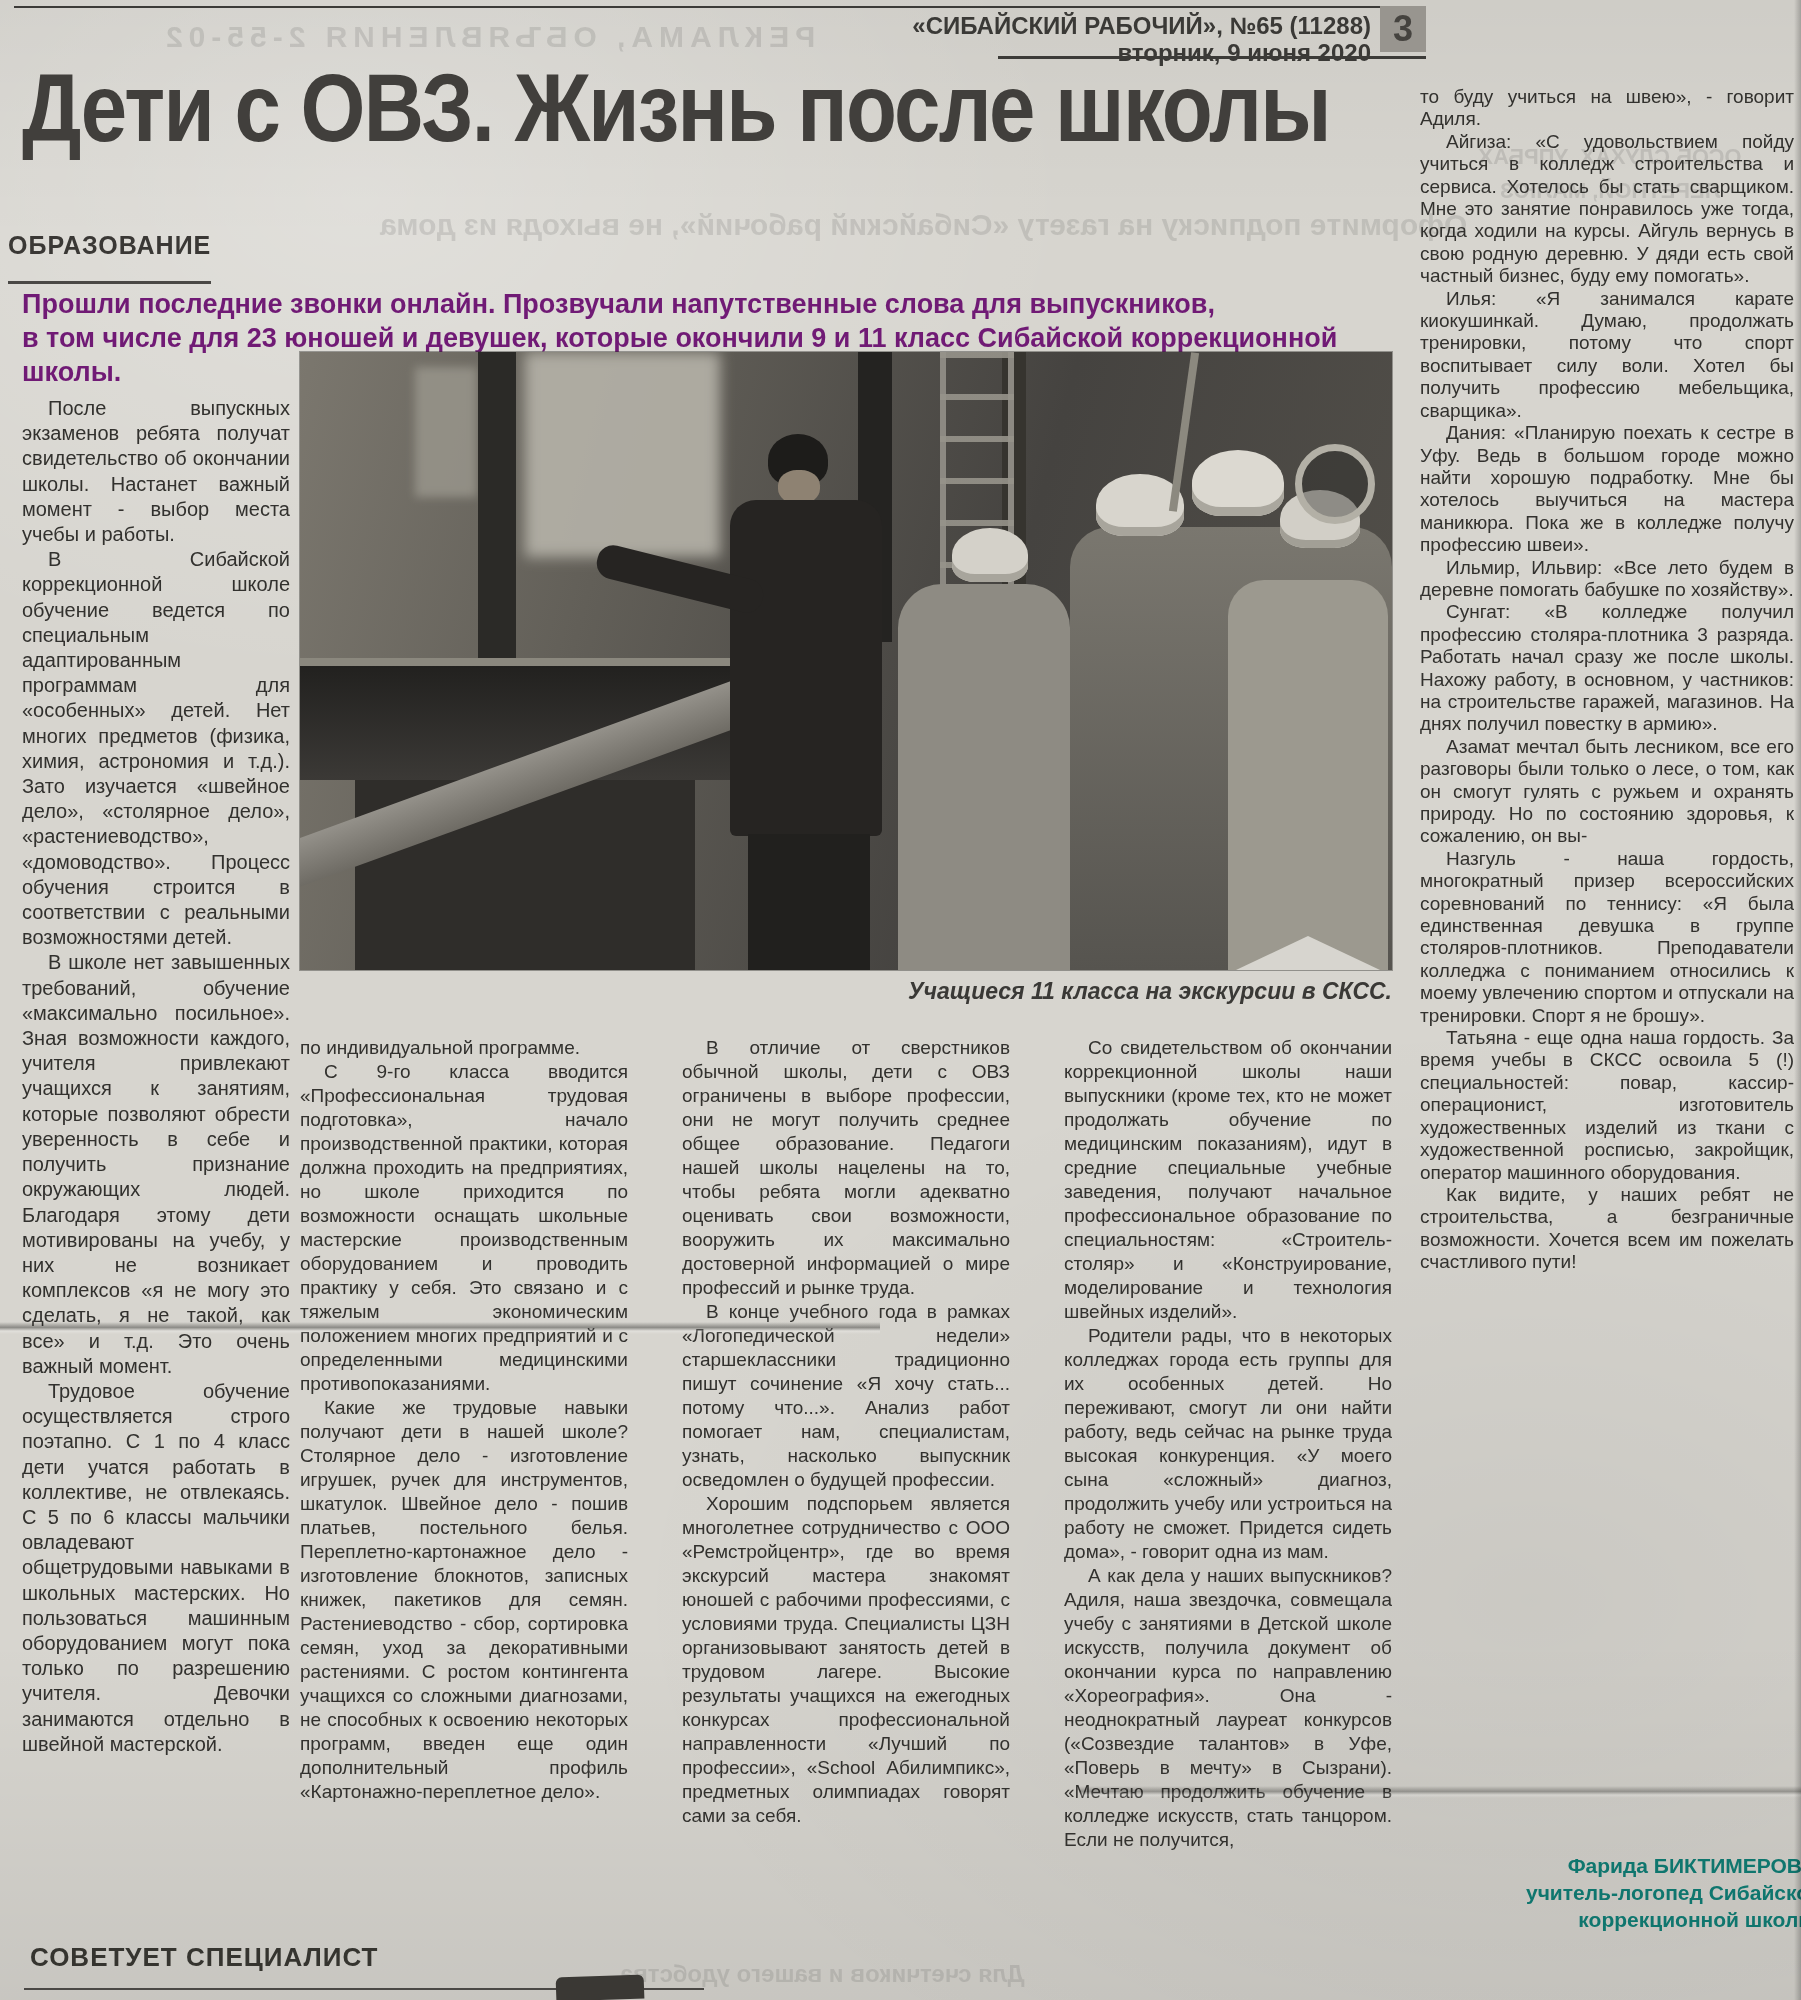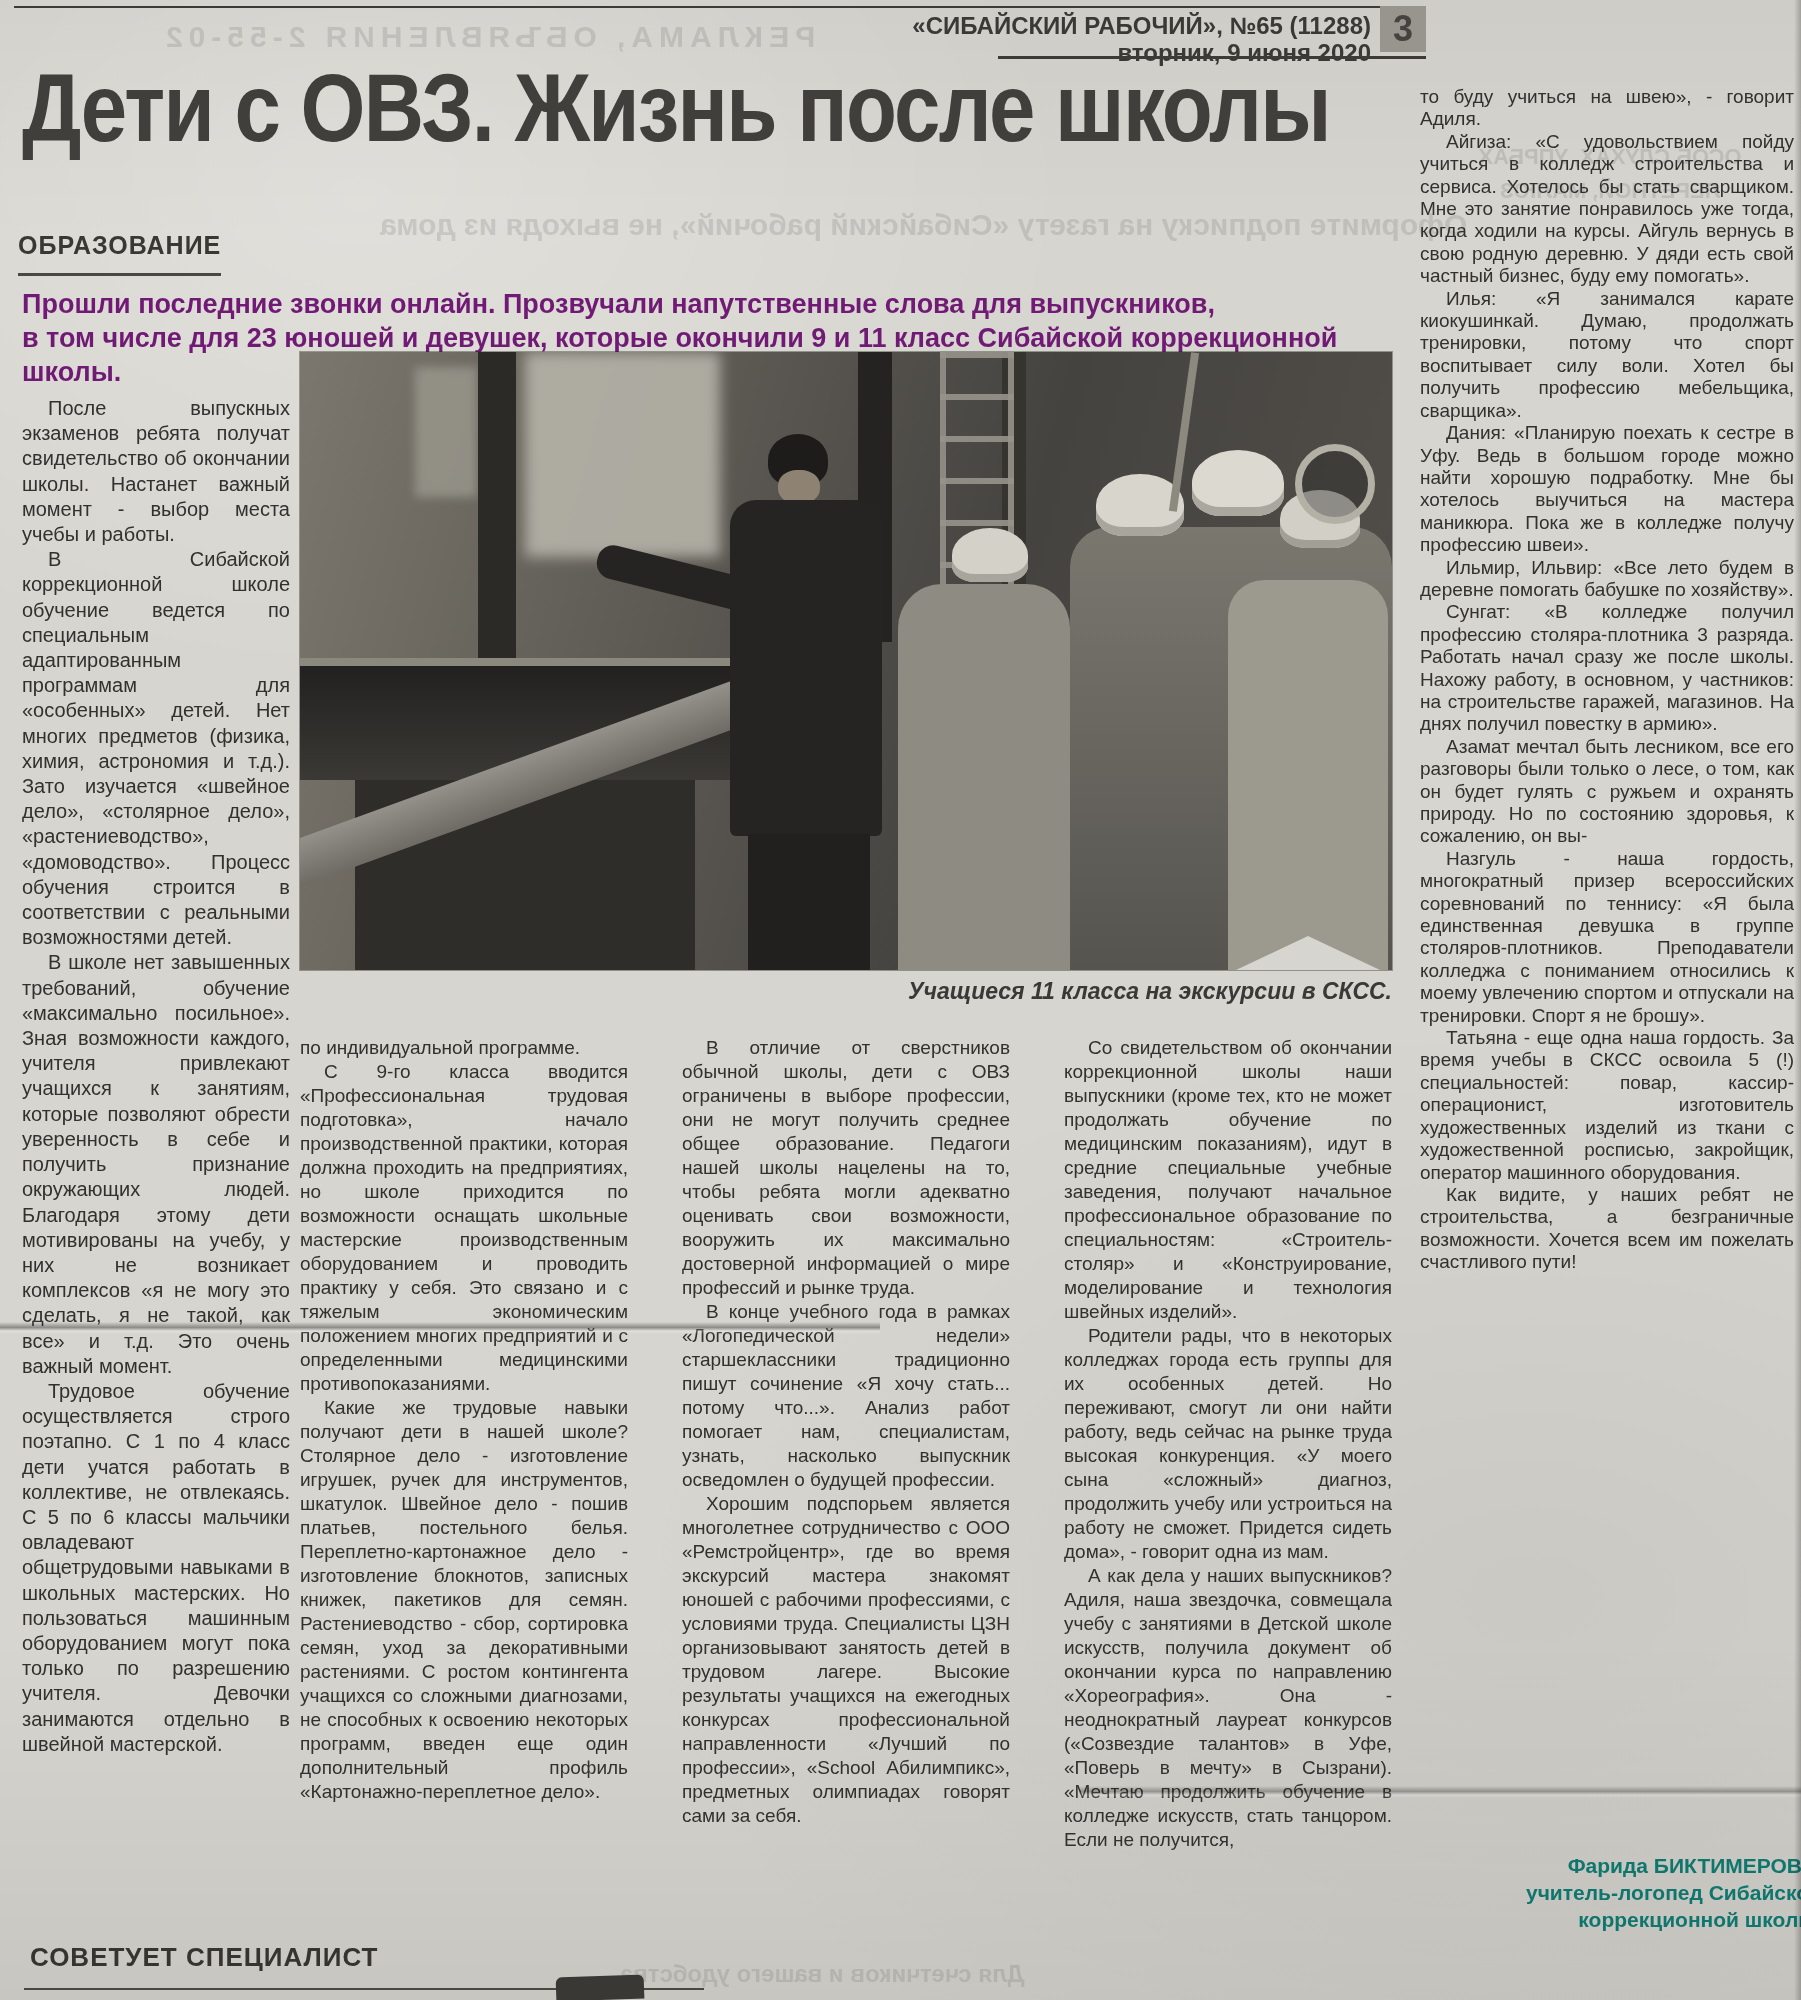--- a/index.html
+++ b/index.html
@@ -39,23 +39,23 @@
     white-space:nowrap;pointer-events:none;filter:blur(.6px);}
   .ghost.g1{left:160px;top:20px;font-size:30px;letter-spacing:6px;}
   .ghost.g2{left:380px;top:208px;font-size:30px;}
   .ghost.g3{left:1460px;top:140px;font-size:22px;line-height:34px;white-space:normal;width:300px;text-align:center;}
   .ghost.g4{left:620px;top:1960px;font-size:24px;}
 
   
   .headline{position:absolute;left:22px;top:52px;width:1500px;
     font-size:97px;font-weight:700;color:#413f3c;letter-spacing:-2px;
     transform:scaleX(.86);transform-origin:left top;white-space:nowrap;}
-  .kicker{position:absolute;left:18px;top:231px;
+  .kicker{position:absolute;left:8px;top:231px;
     font-size:25px;font-weight:700;color:#3a3835;letter-spacing:1px;
-    border-bottom:3px solid #4a4845;padding-bottom:13px;}
+    border-bottom:3px solid #4a4845;padding-bottom:21px;}
   .lead{position:absolute;left:22px;top:287px;width:1380px;
     font-size:27px;line-height:34px;font-weight:700;color:#701a75;}
 
   
   .col{position:absolute;overflow:hidden;text-align:justify;margin-top:30px;}
   .col p{margin:0;text-indent:26px;}
   .col.cont p:first-child{text-indent:0;}
   .col1{left:22px;top:366px;width:268px;height:1566px;font-size:20px;line-height:25.2px;}
   .midcols{position:absolute;left:300px;top:1036px;width:1092px;height:924px;display:flex;gap:54px;}
   .midcol{width:328px;height:924px;overflow:hidden;text-align:justify;font-size:19px;line-height:24px;}
@@ -162,21 +162,21 @@
     </div>
 </div>
 
 <div class="col col5 cont">
     <p>то буду учиться на швею», - говорит Адиля.</p>
     <p>Айгиза: «С удовольствием пойду учиться в колледж строительства и сервиса. Хотелось бы стать сварщиком. Мне это занятие понравилось уже тогда, когда ходили на курсы. Айгуль вернусь в свою родную деревню. У дяди есть свой частный бизнес, буду ему помогать».</p>
     <p>Илья: «Я занимался карате киокушинкай. Думаю, продолжать тренировки, потому что спорт воспитывает силу воли. Хотел бы получить профессию мебельщика, сварщика».</p>
     <p>Дания: «Планирую поехать к сестре в Уфу. Ведь в большом городе можно найти хорошую подработку. Мне бы хотелось выучиться на мастера маникюра. Пока же в колледже получу профессию швеи».</p>
     <p>Ильмир, Ильвир: «Все лето будем в деревне помогать бабушке по хозяйству».</p>
     <p>Сунгат: «В колледже получил профессию столяра-плотника 3 разряда. Работать начал сразу же после школы. Нахожу работу, в основном, у частников: на строительстве гаражей, магазинов. На днях получил повестку в армию».</p>
-    <p>Азамат мечтал быть лесником, все его разговоры были только о лесе, о том, как он будет гулять с ружьем и охранять природу. Но по состоянию здоровья, к сожалению, он вы-</p>
+    <p>Азамат мечтал быть лесником, все его разговоры были только о лесе, о том, как он смогут гулять с ружьем и охранять природу. Но по состоянию здоровья, к сожалению, он вы-</p>
     <p>Назгуль - наша гордость, многократный призер всероссийских соревнований по теннису: «Я была единственная девушка в группе столяров-плотников. Преподаватели колледжа с пониманием относились к моему увлечению спортом и отпускали на тренировки. Спорт я не брошу».</p>
     <p>Татьяна - еще одна наша гордость. За время учебы в СКСС освоила 5 (!) специальностей: повар, кассир-операционист, изготовитель художественных изделий из ткани с художественной росписью, закройщик, оператор машинного оборудования.</p>
     <p>Как видите, у наших ребят не строительства, а безграничные возможности. Хочется всем им пожелать счастливого пути!</p>
   </div>
 
 <div class="signature">
     <div>Фарида БИКТИМЕРОВА,</div>
     <div>учитель-логопед Сибайской</div>
     <div>коррекционной школы.</div>
   </div>

